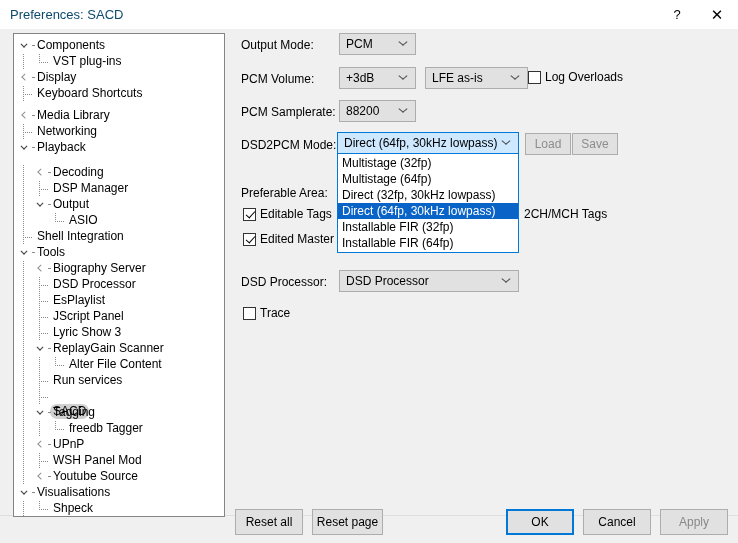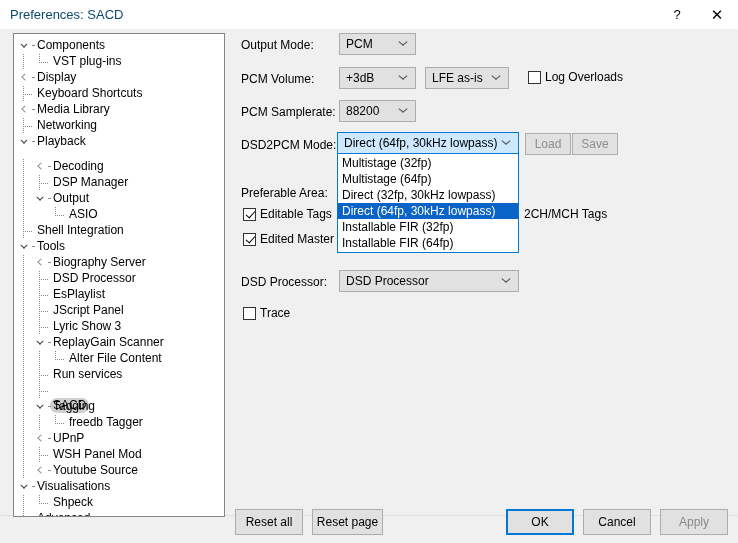--- a/index.html
+++ b/index.html
@@ -290,21 +290,21 @@
         </span>
         <span class="dot-mid" style="left: 18px;"></span>
         <span class="tree-label" style="position: absolute; left: 20px; top: 0px;">Display</span>
       </div>
       <div class="tree-row" style="margin-top: 0px;">
         <span class="vline" style="left: 9px;"></span>
         <span class="hline" style="left: 9px; width: 9px;"></span>
         <span class="tw" style="position: absolute; left: 2px; top: 0px;"></span>
         <span class="tree-label" style="position: absolute; left: 20px; top: 0px;">Keyboard Shortcuts</span>
       </div>
-      <div class="tree-row" style="margin-top: 0px;">
+      <div class="tree-row" style="margin-top: 6px;">
         <span class="vline" style="left: 9px;"></span>
         <span class="hline" style="left: 9px; width: 9px;"></span>
         <span class="tw" style="position: absolute; left: 2px; top: 0px; background: rgb(255, 255, 255);">
           <span class="chev right"></span>
         </span>
         <span class="dot-mid" style="left: 18px;"></span>
         <span class="tree-label" style="position: absolute; left: 20px; top: 0px;">Media Library</span>
       </div>
       <div class="tree-row" style="margin-top: 0px;">
         <span class="vline" style="left: 9px;"></span>
@@ -514,21 +514,21 @@
 <div class="combo" style="left:339px; top:33px; width:77px;">
   <span>PCM</span>
   <span class="arrow"></span>
 </div>
 
 <div class="field-label" style="left:241px; top:72px;">PCM Volume:</div>
 <div class="combo" style="left:339px; top:67px; width:77px;">
   <span>+3dB</span>
   <span class="arrow"></span>
 </div>
-<div class="combo" style="left:425px; top:67px; width:84px;">
+<div class="combo" style="left:425px; top:67px; width:103px;">
   <span>LFE as-is</span>
   <span class="arrow"></span>
 </div>
 <div class="cb-wrap" style="left:528px; top:70px;">
   <span class="cb-box"></span>
   <span>Log Overloads</span>
 </div>
 
 <div class="field-label" style="left:241px; top:105px;">PCM Samplerate:</div>
 <div class="combo" style="left:339px; top:100px; width:77px;">

